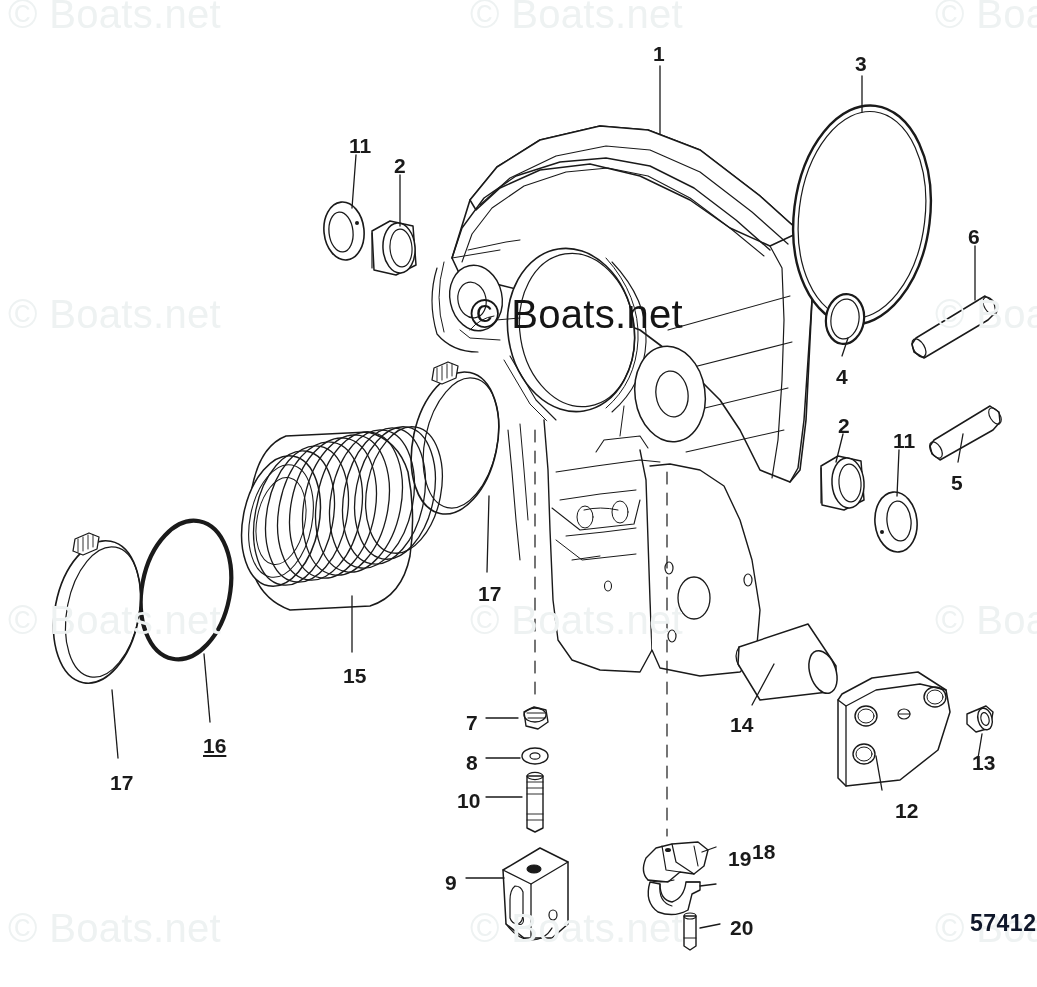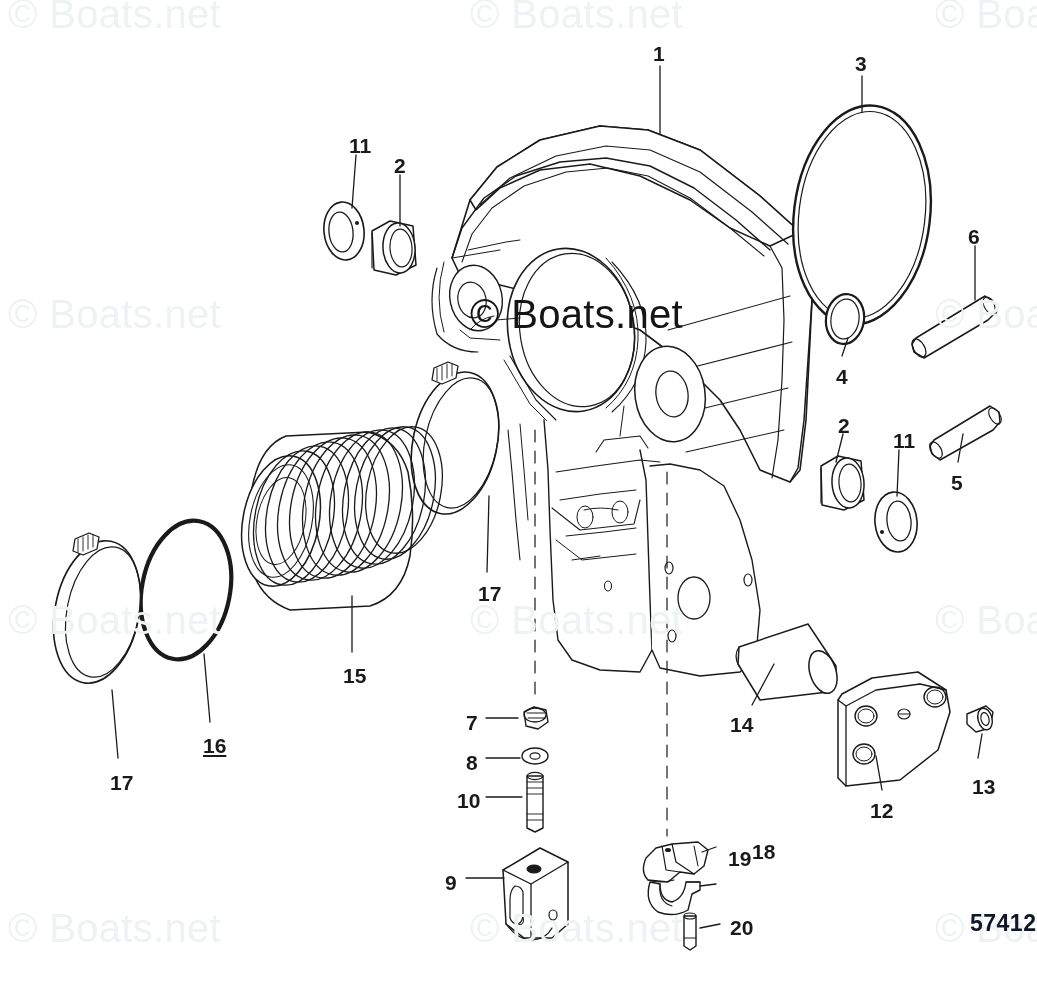--- a/index.html
+++ b/index.html
@@ -396,22 +396,22 @@
     <div class="callout-label" style="left:893px; top:430px;">11</div>
     <div class="callout-label" style="left:951px; top:472px;">5</div>
     <div class="callout-label" style="left:478px; top:583px;">17</div>
     <div class="callout-label" style="left:343px; top:665px;">15</div>
     <div class="callout-label" style="left:203px; top:735px;text-decoration:underline;">16</div>
     <div class="callout-label" style="left:110px; top:772px;">17</div>
     <div class="callout-label" style="left:466px; top:712px;">7</div>
     <div class="callout-label" style="left:466px; top:752px;">8</div>
     <div class="callout-label" style="left:457px; top:790px;">10</div>
     <div class="callout-label" style="left:730px; top:714px;">14</div>
-    <div class="callout-label" style="left:870px; top:800px;">12</div>
-    <div class="callout-label" style="left:972px; top:776px;">13</div>
+    <div class="callout-label" style="left:895px; top:800px;">12</div>
+    <div class="callout-label" style="left:972px; top:752px;">13</div>
     <div class="callout-label" style="left:445px; top:872px;">9</div>
     <div class="callout-label" style="left:752px; top:841px;">18</div>
     <div class="callout-label" style="left:728px; top:848px;">19</div>
     <div class="callout-label" style="left:730px; top:917px;">20</div>
   </div>
 
   <div id="diagram-id">57412</div>
 
 </div>
 

